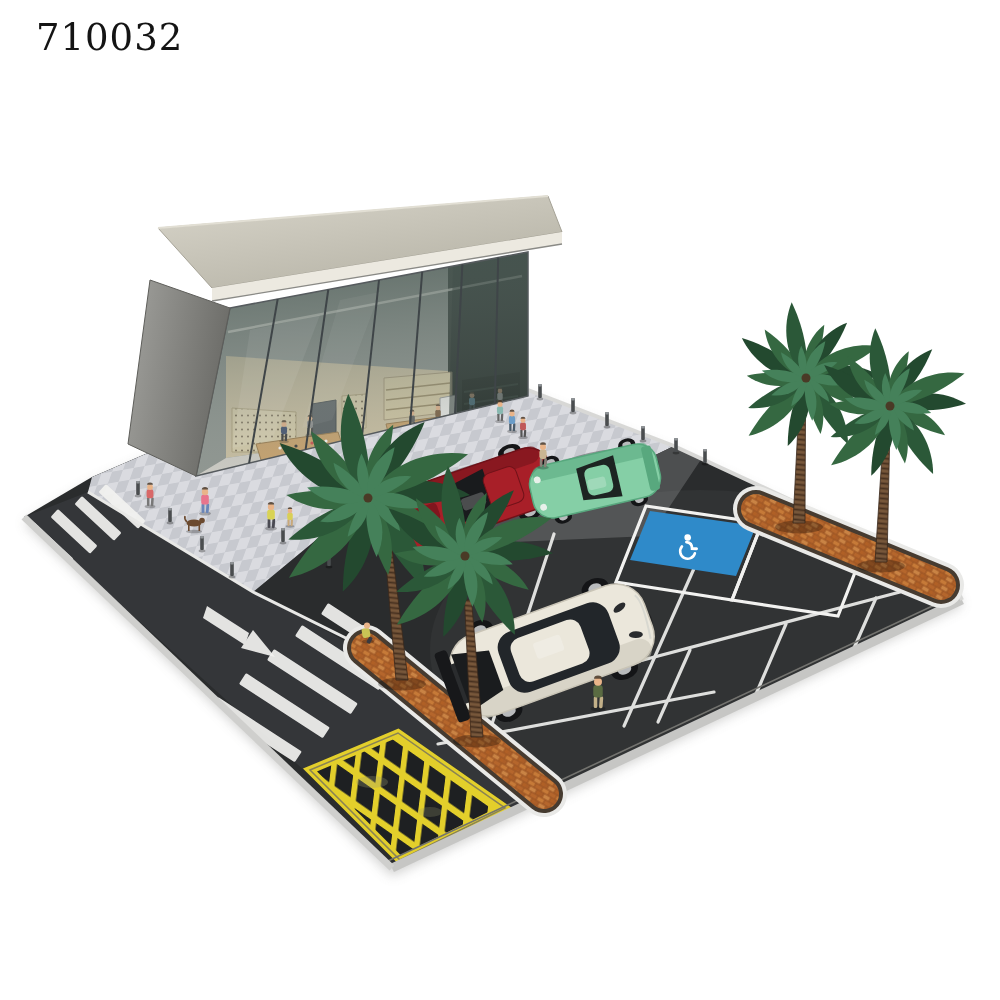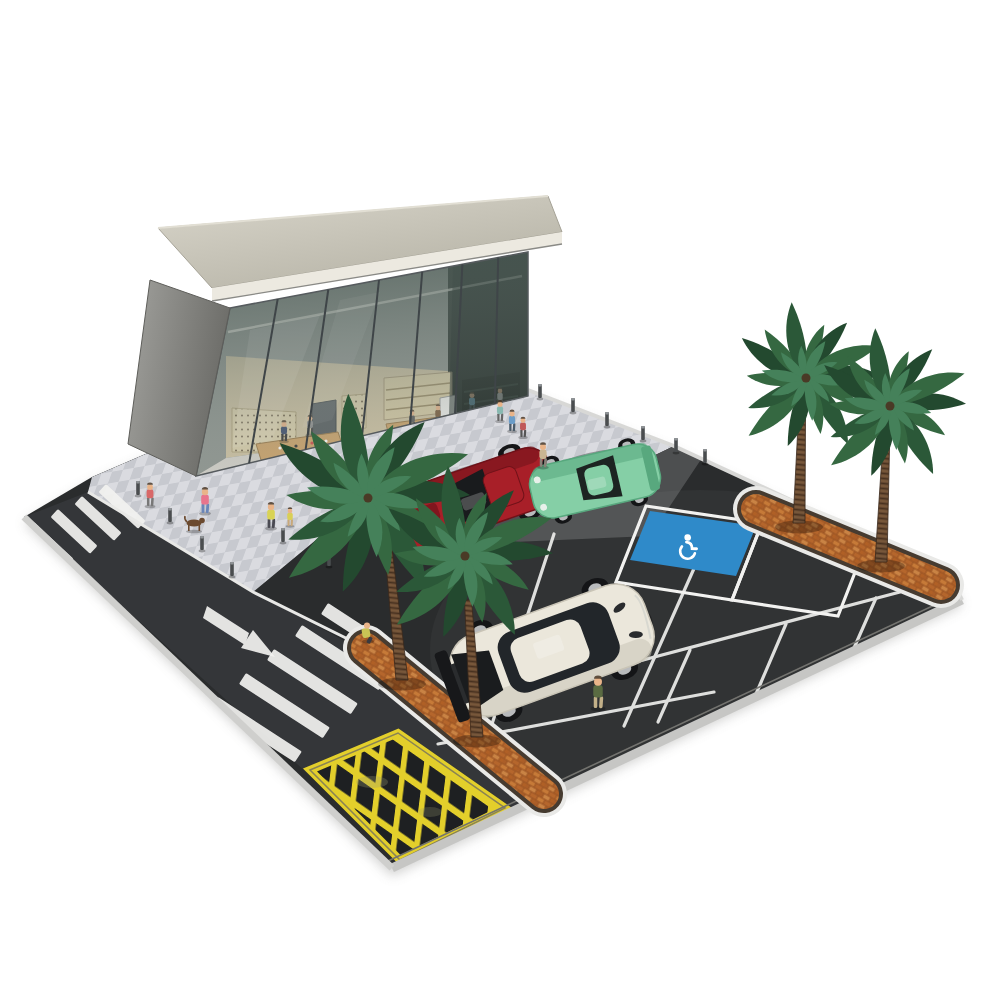--- a/index.html
+++ b/index.html
@@ -590,13 +590,14 @@
             <path d="M0,0 C11.035200000000001,-9.563840000000003 26.484480000000005,-8.092480000000002 36.784000000000006,-1.4713600000000002 C25.748800000000003,2.5748800000000007 11.770880000000002,4.046240000000001 0,0 Z" fill="#45815a" transform="rotate(228)"></path>
             <path d="M0,0 C10.032000000000002,-8.694400000000002 24.076800000000002,-7.356800000000001 33.440000000000005,-1.3376000000000001 C23.408,2.3408000000000007 10.700800000000001,3.6784000000000003 0,0 Z" fill="#45815a" transform="rotate(264)"></path>
             <path d="M0,0 C12.7908,-11.085360000000001 30.69792,-9.37992 42.636,-1.70544 C29.8452,2.9845200000000003 13.64352,4.68996 0,0 Z" fill="#45815a" transform="rotate(300)"></path>
             <path d="M0,0 C10.7844,-9.34648 25.882559999999998,-7.9085600000000005 35.948,-1.43792 C25.1636,2.51636 11.50336,3.9542800000000002 0,0 Z" fill="#45815a" transform="rotate(336)"></path>
             <circle cx="0" cy="0" r="4.5" fill="#4a3a26"></circle>
           </g>
         </g>
       </g>
   </svg>
 
+  <div class="code-label">710032</div>
 </div>
 
 </body></html>

